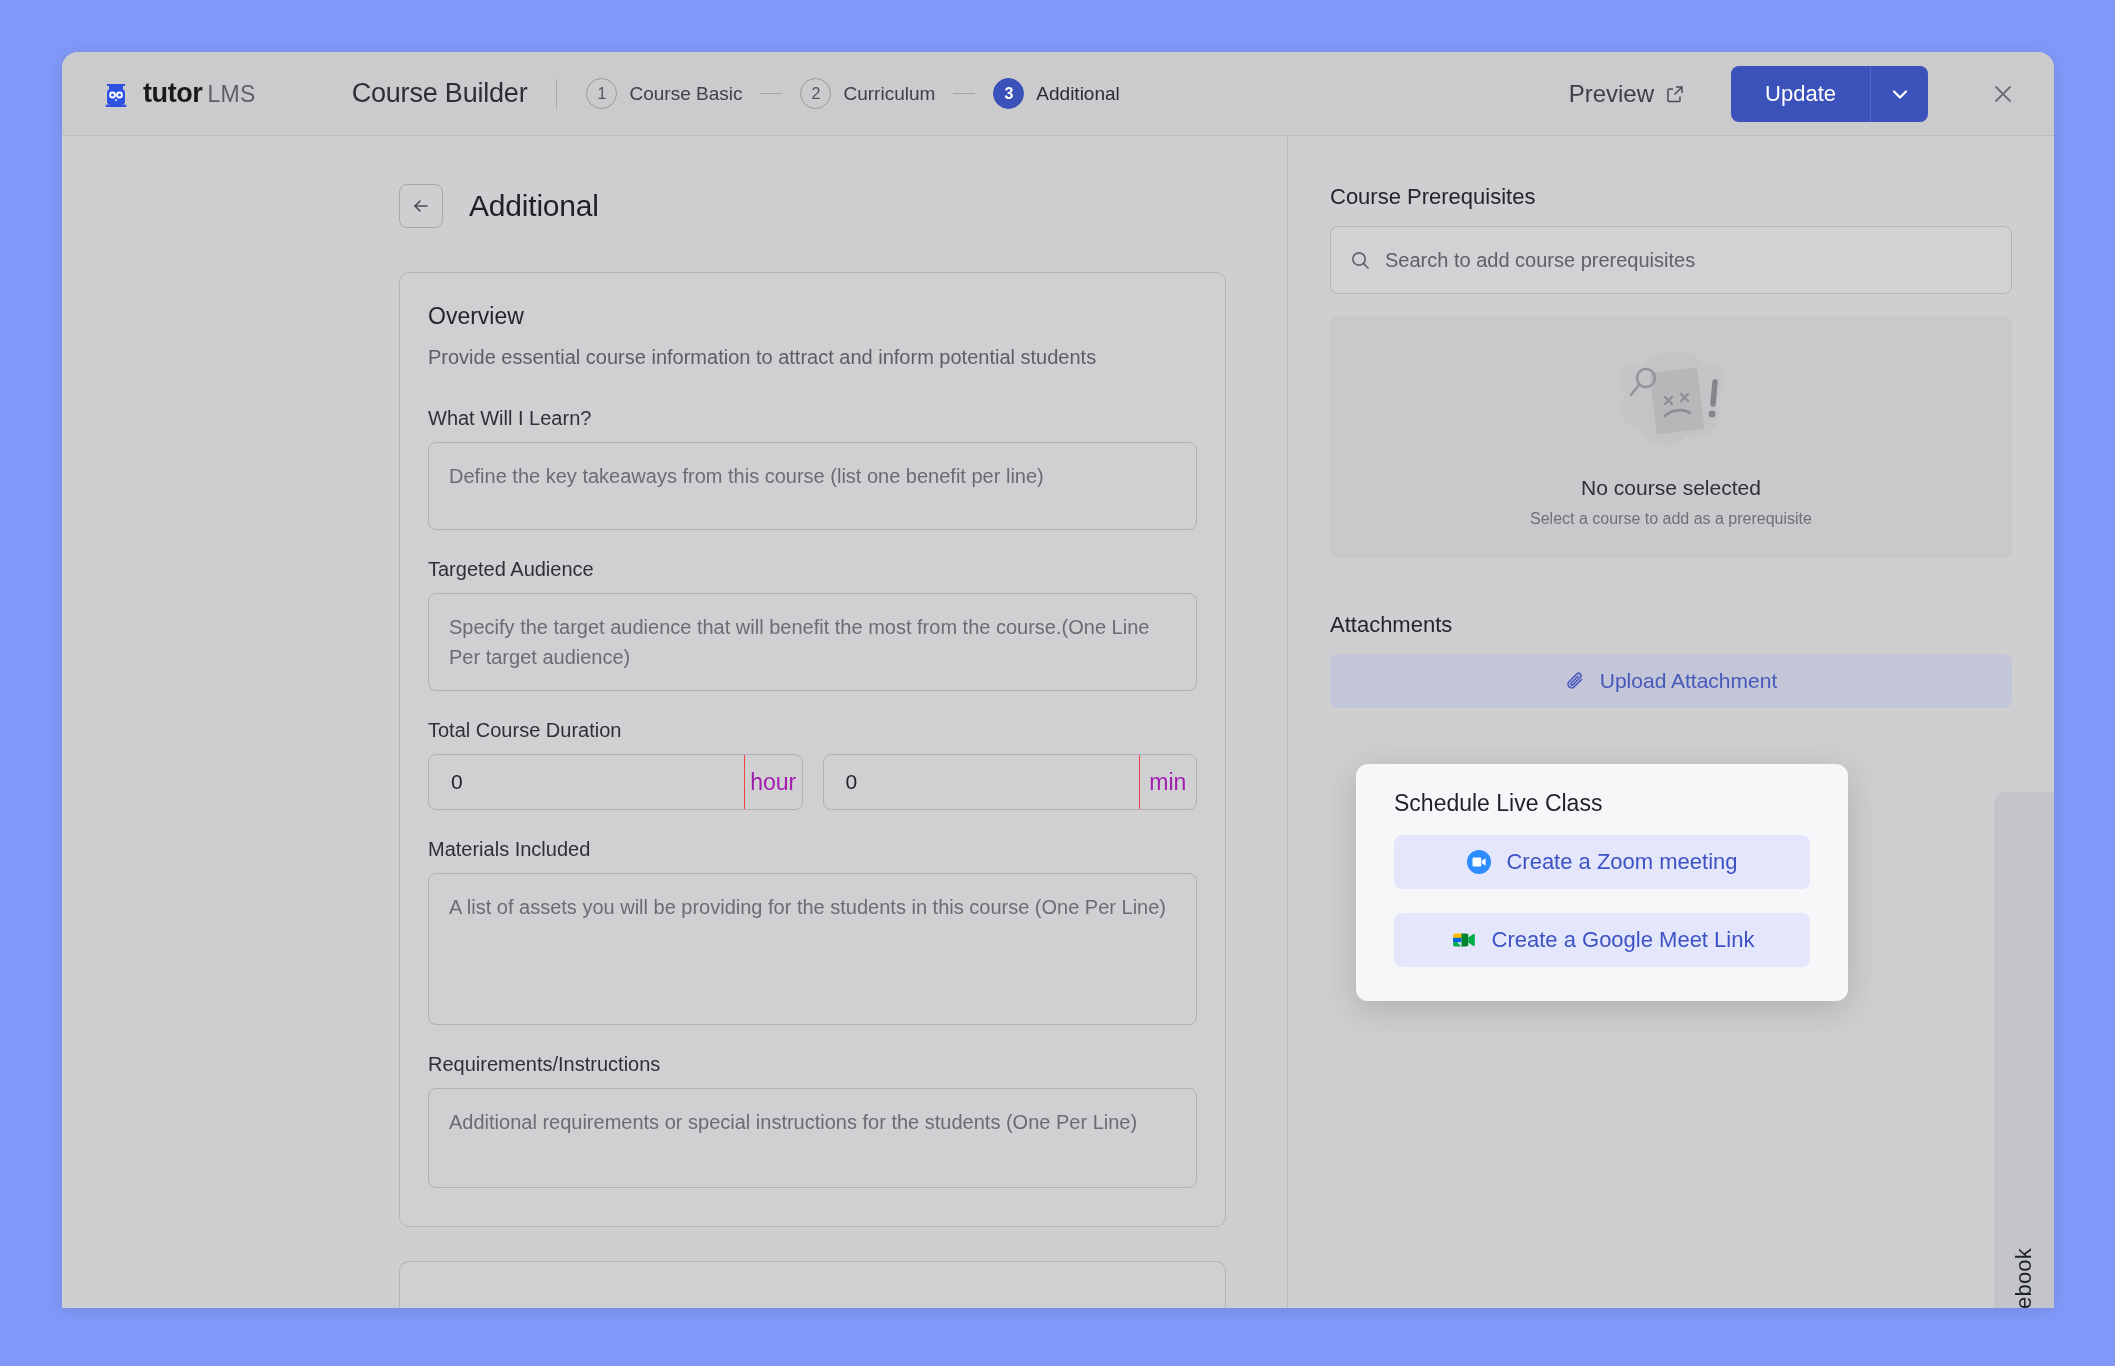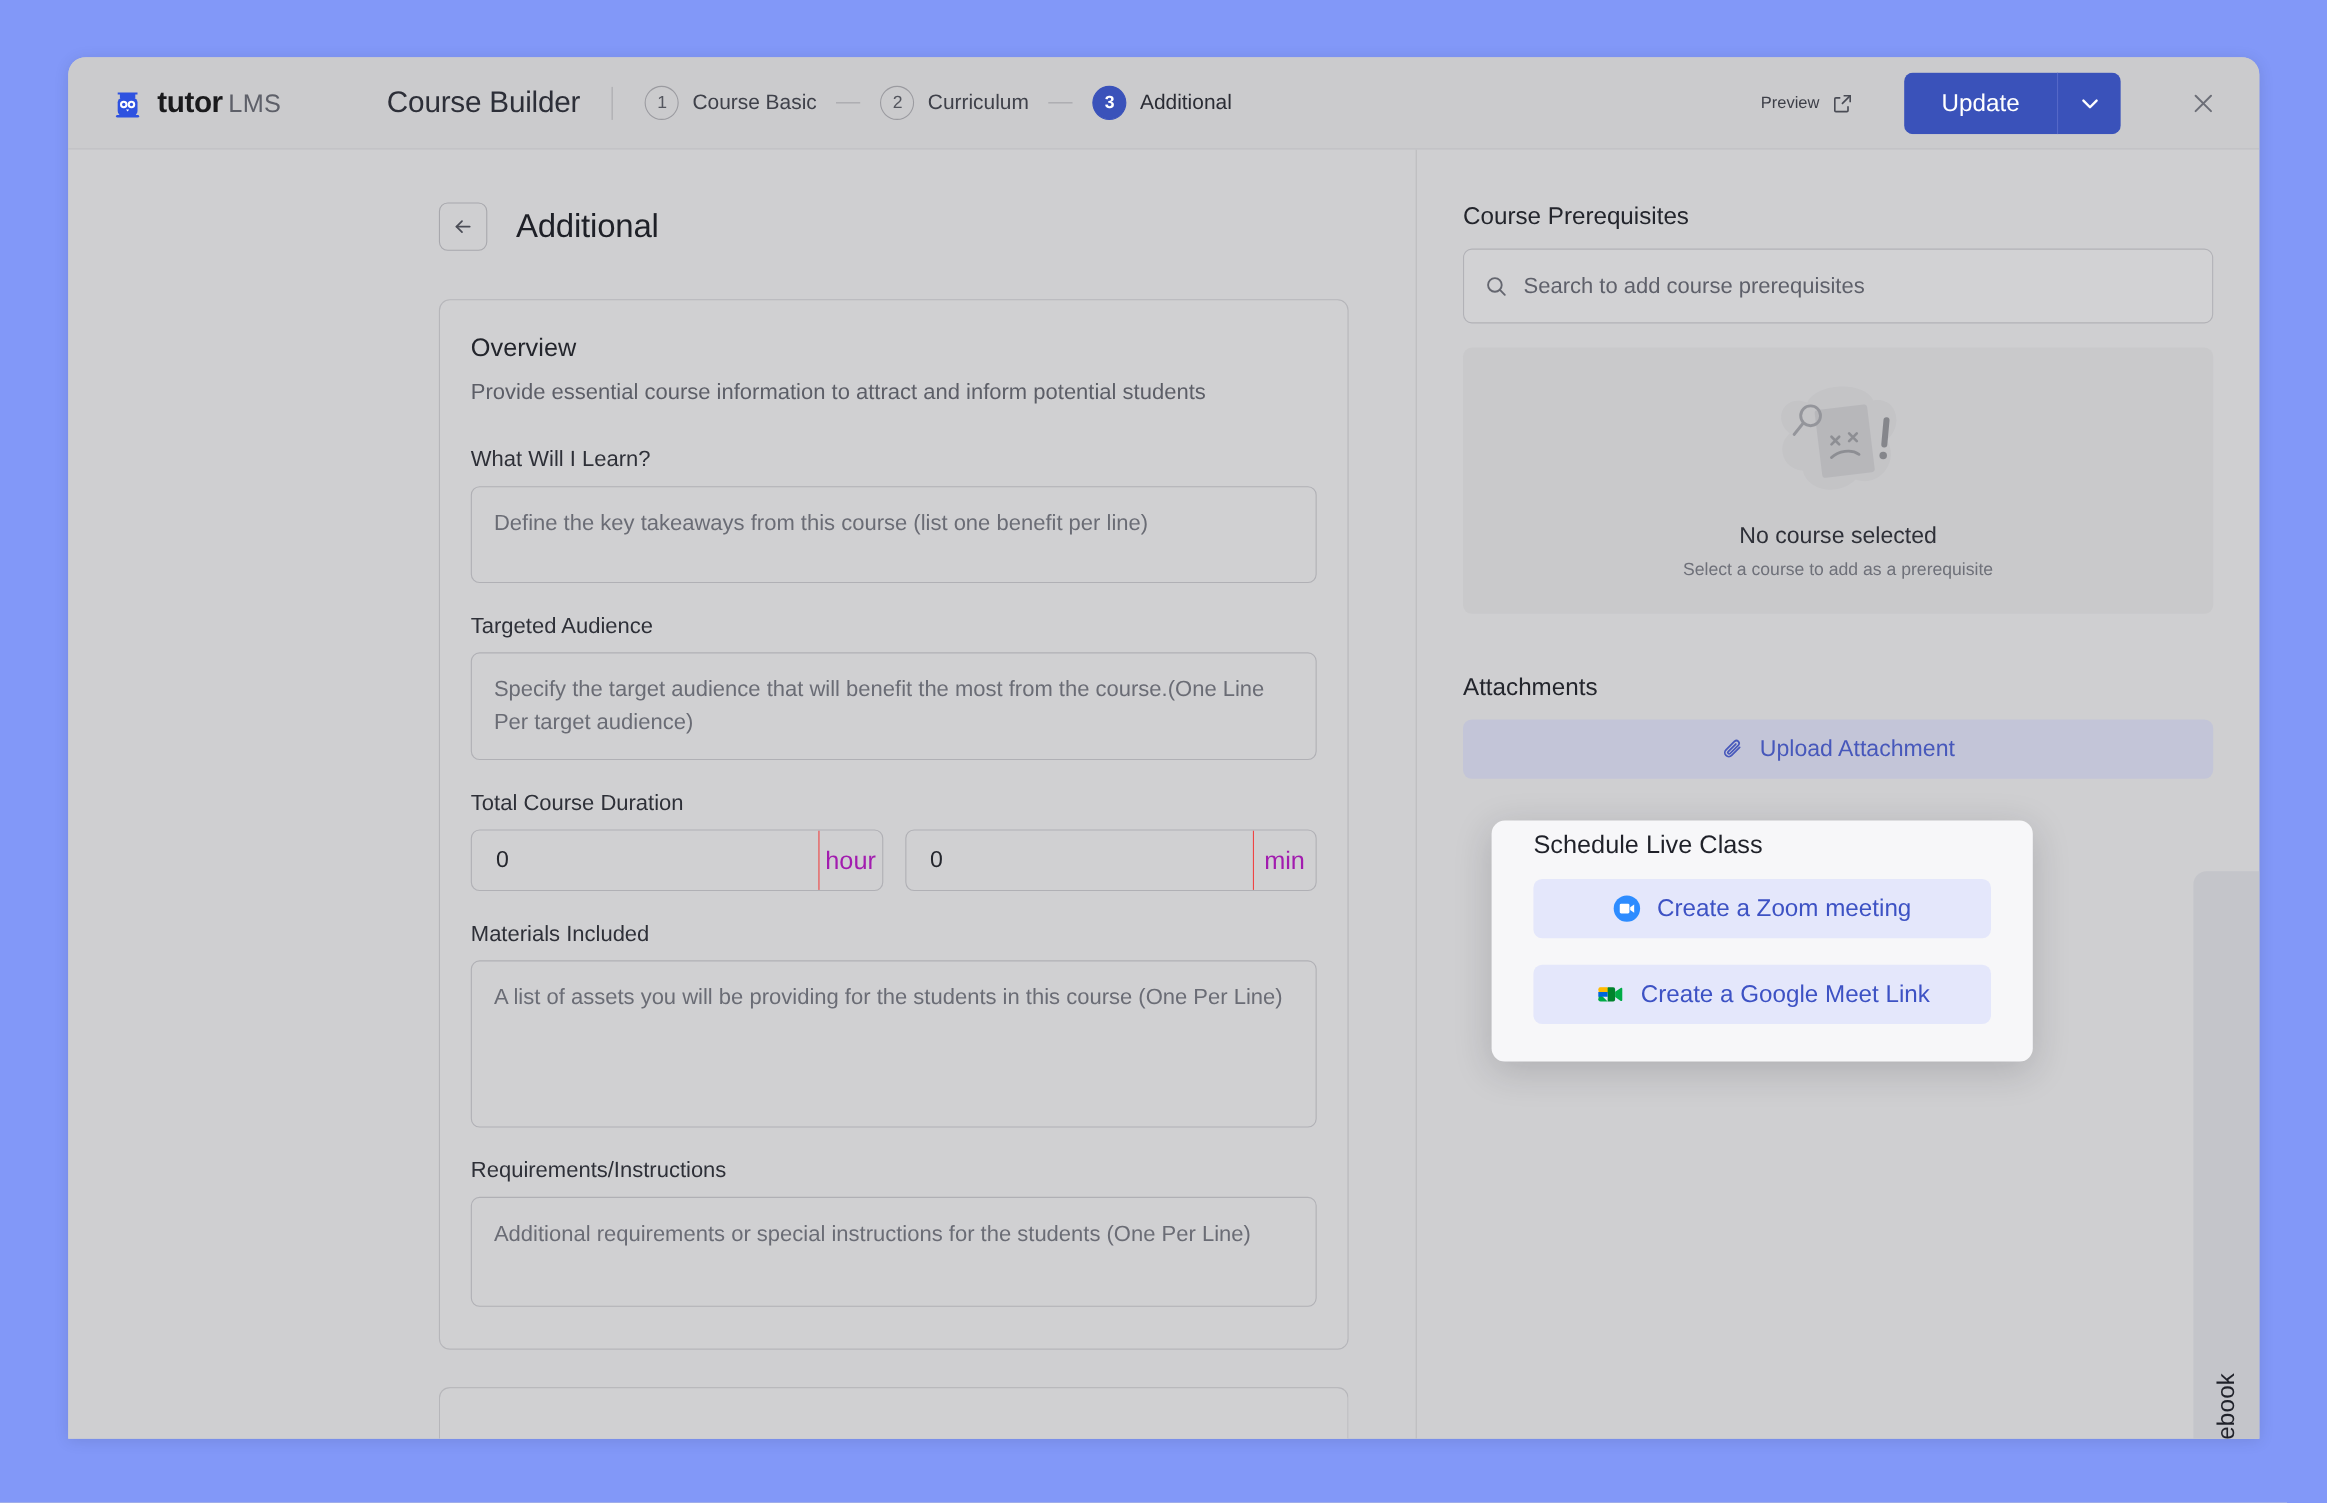--- a/index.html
+++ b/index.html
@@ -69,21 +69,21 @@
     width: 22px; height: 1px; background: #a2a2a7;
     margin: 0 18px;
   }
 
   .topbar-right {
     margin-left: auto;
     display: flex; align-items: center; gap: 0;
   }
   .preview-btn {
     display: flex; align-items: center; gap: 11px;
-    font-size: 15px; color: #3d3f48;
+    font-size: 24px; color: #3d3f48;
     padding: 8px 12px;
     cursor: pointer;
     background: none; border: none;
     font-family: inherit;
   }
   .update-group { display: flex; margin-left: 34px; border-radius: 8px; overflow: hidden; }
   .update-btn {
     background: #3a52ba; color: #fff;
     font-size: 22px; font-weight: 500;
     padding: 0 34px; height: 56px;
@@ -241,25 +241,25 @@
     border: none; border-radius: 8px;
     display: flex; align-items: center; justify-content: center; gap: 13px;
     color: #4758bb; font-size: 21px;
     font-family: inherit;
     cursor: pointer;
   }
 
   
   .live-popup {
     position: absolute;
-    left: 1294px; top: 694px;
+    left: 1294px; top: 712px;
     width: 492px;
     background: #f7f7f9;
     border-radius: 12px;
-    padding: 8px 38px 34px 38px;
+    padding: 26px 38px 34px 38px;
     box-shadow: 0 8px 34px rgba(30,30,40,0.18);
     z-index: 40;
   }
   .popup-title { font-size: 23px; color: #1f2129; margin-bottom: 18px; }
   .popup-btn {
     width: 100%; height: 54px;
     background: #e4e7fb;
     border: none; border-radius: 8px;
     display: flex; align-items: center; justify-content: center; gap: 14px;
     color: #3d52c4; font-size: 22px;

